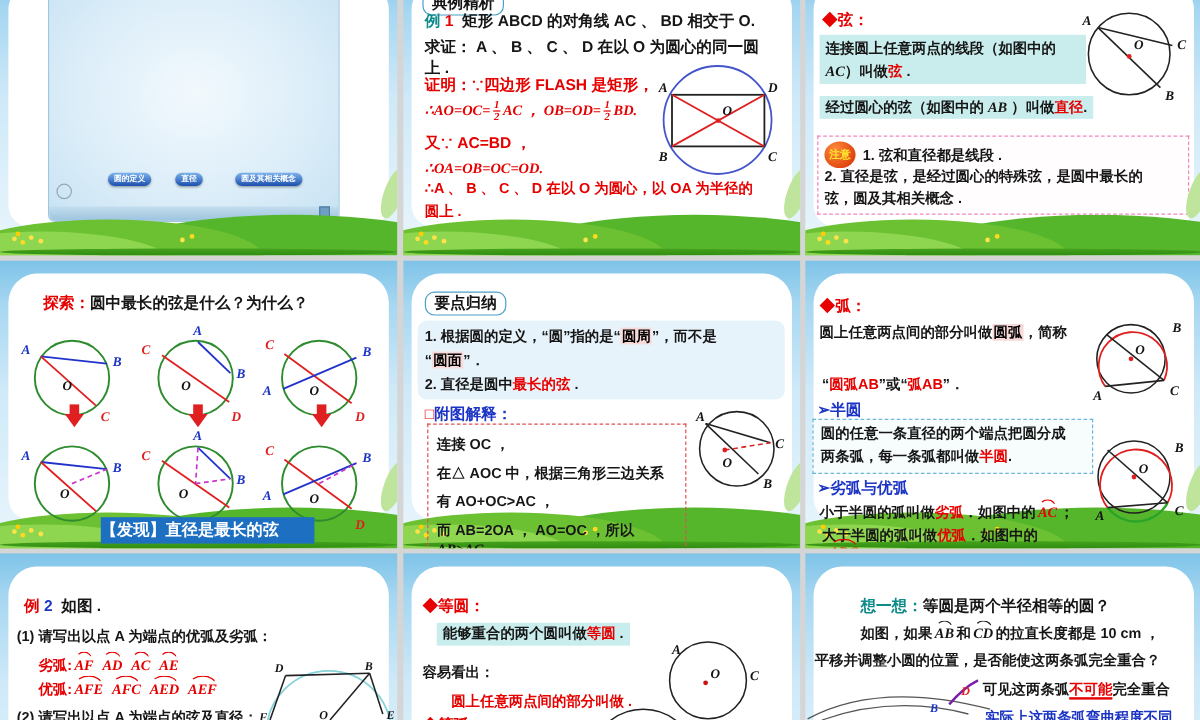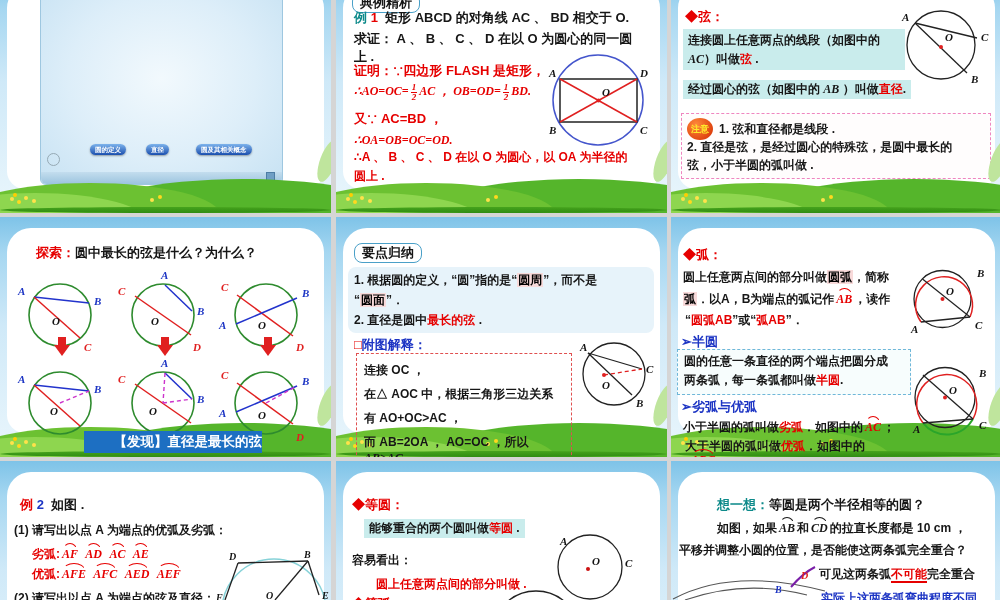--- a/index.html
+++ b/index.html
@@ -25,21 +25,21 @@
   .red{color:#e60000}.blue{color:#1d35c4}.teal{color:#0d8a8a}
   .rhl{color:#000000;background:#f8dada;padding:0 1px}
   .hlc{background:#c9ecec;padding:2px 5px}
   .math{font-family:"Liberation Serif",serif;font-style:italic}
   .wrapbox{white-space:normal;line-height:1.55}
   .badge{border:1.6px solid #4aa0c8;border-radius:8px;background:#fff;padding:1px 7px;
          font-weight:bold;color:#151515;font-size:13px}
   .dbox{position:absolute;border:1.6px dashed #ef86c0;background:#fffdfd}
   .dboxr{position:absolute;border:1.6px dashed #e05050}
   .dboxc{position:absolute;border:1.5px dashed #6fb7d9;background:#f7fdfd}
-  .banner{position:absolute;background:#1d6fc2;color:#fff;text-align:right;
+  .banner{position:absolute;background:#1d6fc2;color:#fff;text-align:left;
           font-size:13.5px;font-weight:bold;line-height:22px}
   .notice{position:absolute;width:26px;height:22px;border-radius:50%;
           background:radial-gradient(circle at 35% 30%,#ff8a3a,#d42a00);
           color:#ffe92a;font-size:9px;font-weight:bold;text-align:center;line-height:22px}
   .arc{position:relative;display:inline-block;font-family:"Liberation Serif",serif;
        font-style:italic;font-weight:bold;margin:0 2px}
   .arc::before{content:"";position:absolute;left:4%;right:4%;top:-4px;height:5px;
        border:1.6px solid transparent;border-top-color:currentColor;
        border-radius:50% 50% 0 0/100% 100% 0 0}
   .frac{display:inline-block;text-align:center;vertical-align:-5px;line-height:1.05;
@@ -152,21 +152,21 @@
       </div>
   <div class="t red big" style="left:14px;top:36px">◆弦：</div>
   <div class="t wrapbox hlc" style="left:12px;top:56px;width:212px">
     <span>连接圆上任意两点的线段（如图中的</span><span class="math">AC</span><span>）叫做</span><span class="red">弦</span><span> .</span></div>
   <div class="t hlc" style="left:12px;top:107px">
     <span>经过圆心的弦（如图中的 </span><span class="math">AB</span><span> ）叫做</span><span class="red">直径</span><span>.</span></div>
   <div class="dbox" style="left:10px;top:140px;width:308px;height:64px"></div>
   <div class="notice" style="left:16px;top:145px">注意</div>
   <div class="t" style="left:48px;top:149px">1. 弦和直径都是线段 .</div>
   <div class="t" style="left:16px;top:167px">2. 直径是弦，是经过圆心的特殊弦，是圆中最长的</div>
-  <div class="t" style="left:16px;top:185px">弦，小于半圆的弧叫做 .</div>
+  <div class="t" style="left:16px;top:185px">弦，圆及其相关概念 .</div>
   <svg style="left:228px;top:32px" width="100" height="84">
     <circle cx="42" cy="40" r="34" class="ln" stroke-width="1.4"></circle>
     <line x1="16" y1="18" x2="78" y2="33" class="ln"></line>
     <line x1="16" y1="18" x2="68" y2="68" class="ln"></line>
     <circle cx="42" cy="42" r="2" fill="#e02020"></circle>
     <text x="3" y="16">A</text>
     <text x="46" y="36">O</text>
     <text x="82" y="36">C</text>
     <text x="72" y="78">B</text>
   </svg>
@@ -316,22 +316,20 @@
   <div class="hills">
         <i class="hb"></i>
         <i class="hm"></i>
         <i class="hf"></i>
         <i class="hbase"></i>
         <i class="fl"></i>
       </div>
   <div class="t red big" style="left:12px;top:30px">◆弧：</div>
   <div class="t" style="left:12px;top:53px">
     <span>圆上任意两点间的部分叫做</span><span class="rhl">圆弧</span><span>，简称</span></div>
-  <div class="t" style="left:12px;top:75px">
-    <span class="rhl">弧</span><span>．以A，B为端点的弧记作</span><span class="arc red">AB</span><span>，读作</span></div>
   <div class="t" style="left:14px;top:96px">
     <span>“</span><span class="red">圆弧AB</span><span>”或“</span><span class="red">弧AB</span><span>”．</span></div>
   <div class="t blue big" style="left:10px;top:117px">➢半圆</div>
   <div class="dboxc" style="left:6px;top:132px;width:232px;height:44px">
     <div class="t" style="left:6px;top:4px">圆的任意一条直径的两个端点把圆分成</div>
     <div class="t" style="left:6px;top:23px">
       <span>两条弧，每一条弧都叫做</span><span class="red">半圆</span><span>.</span></div>
   </div>
   <div class="t blue big" style="left:10px;top:182px">➢劣弧与优弧</div>
   <div class="t" style="left:12px;top:203px">

